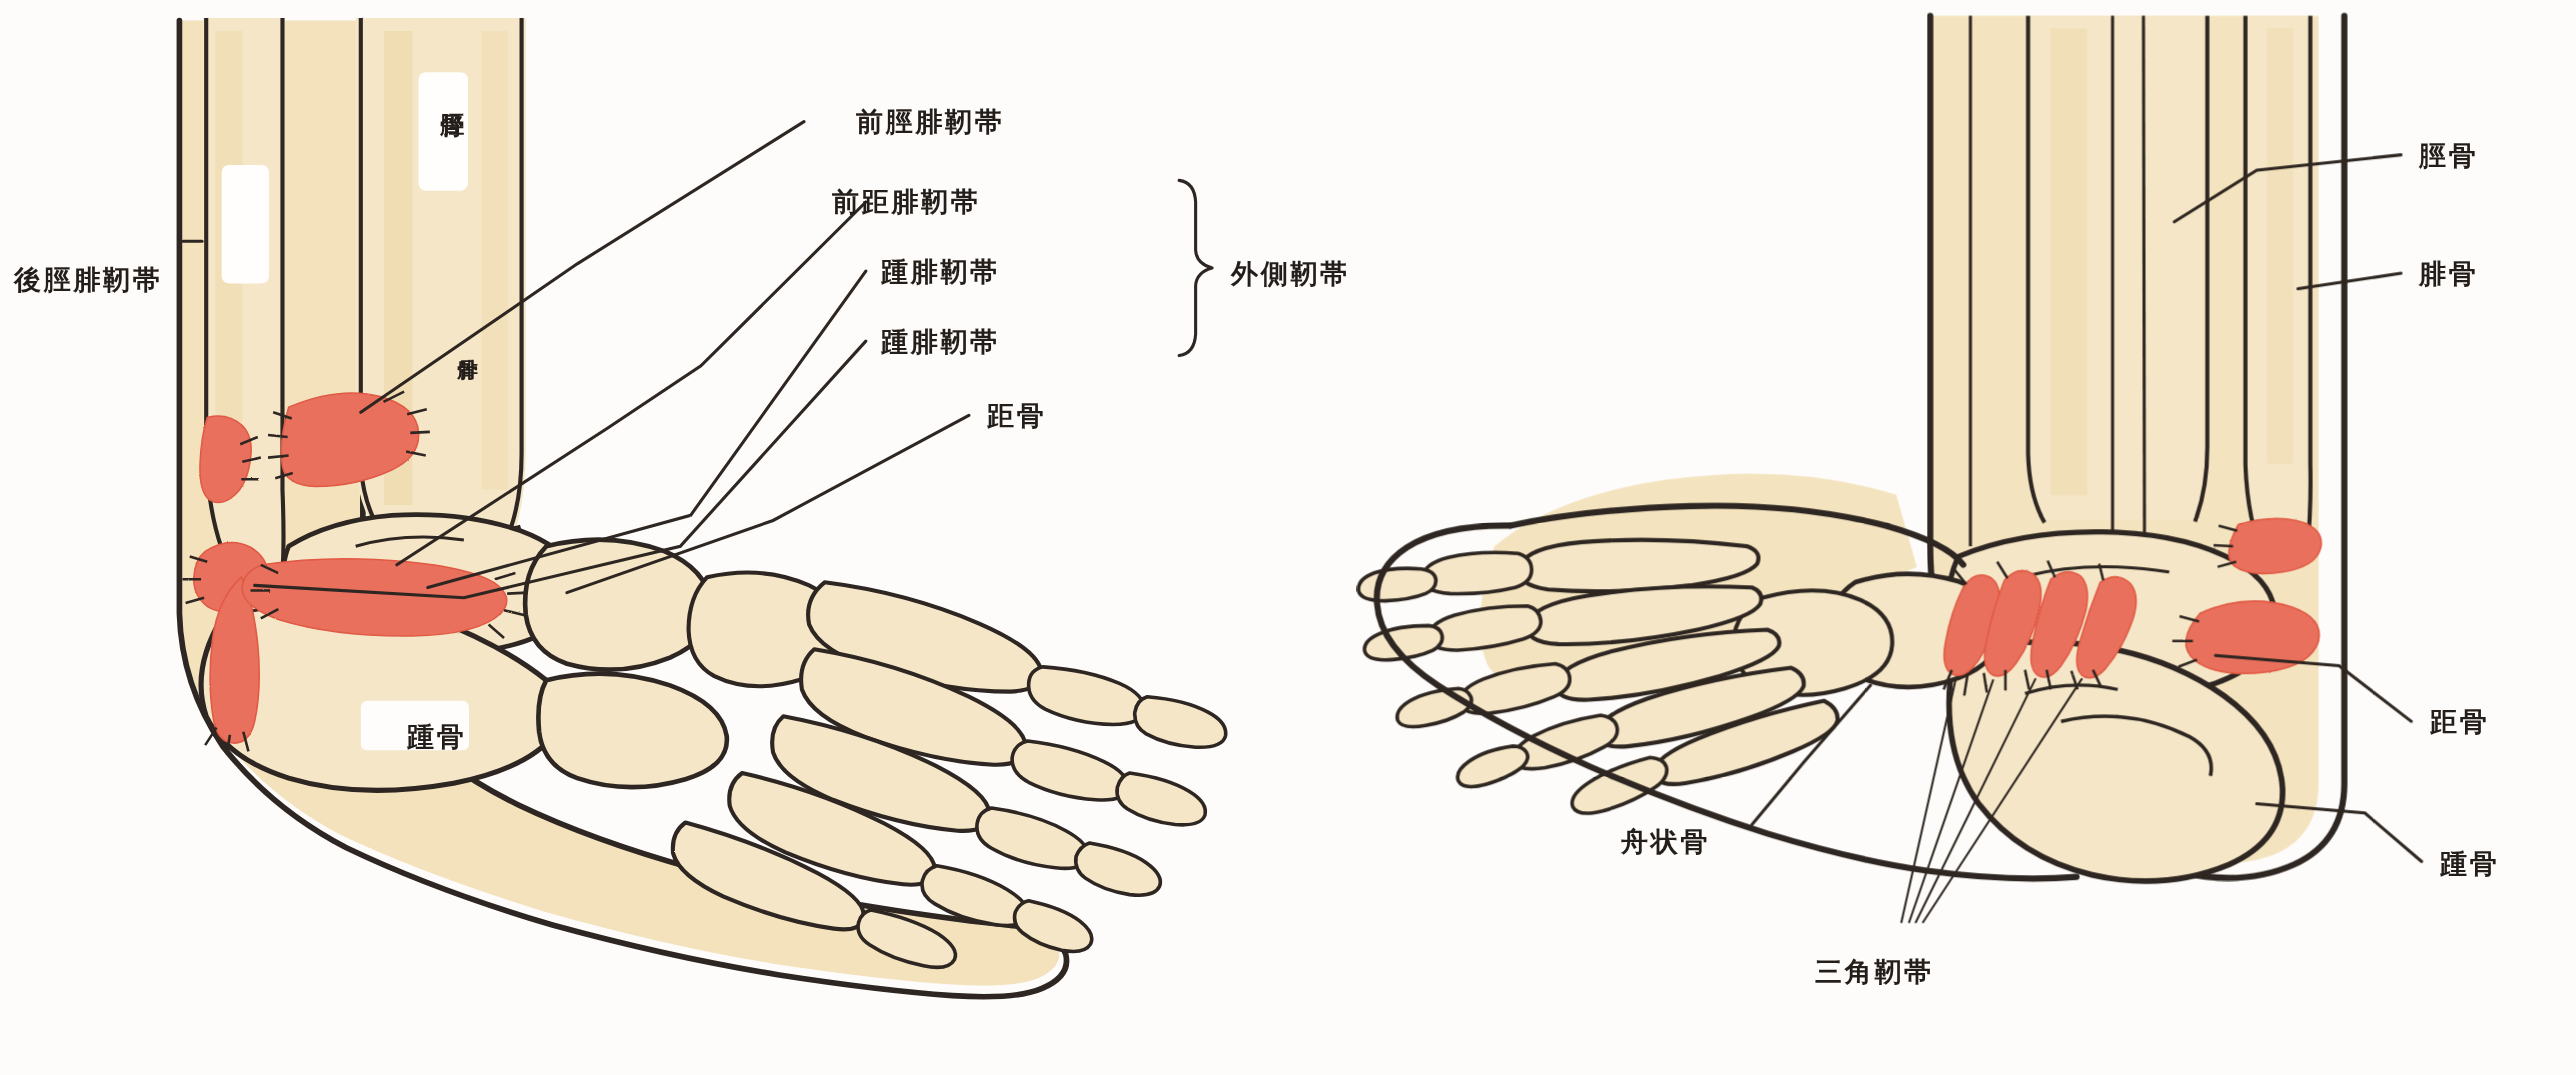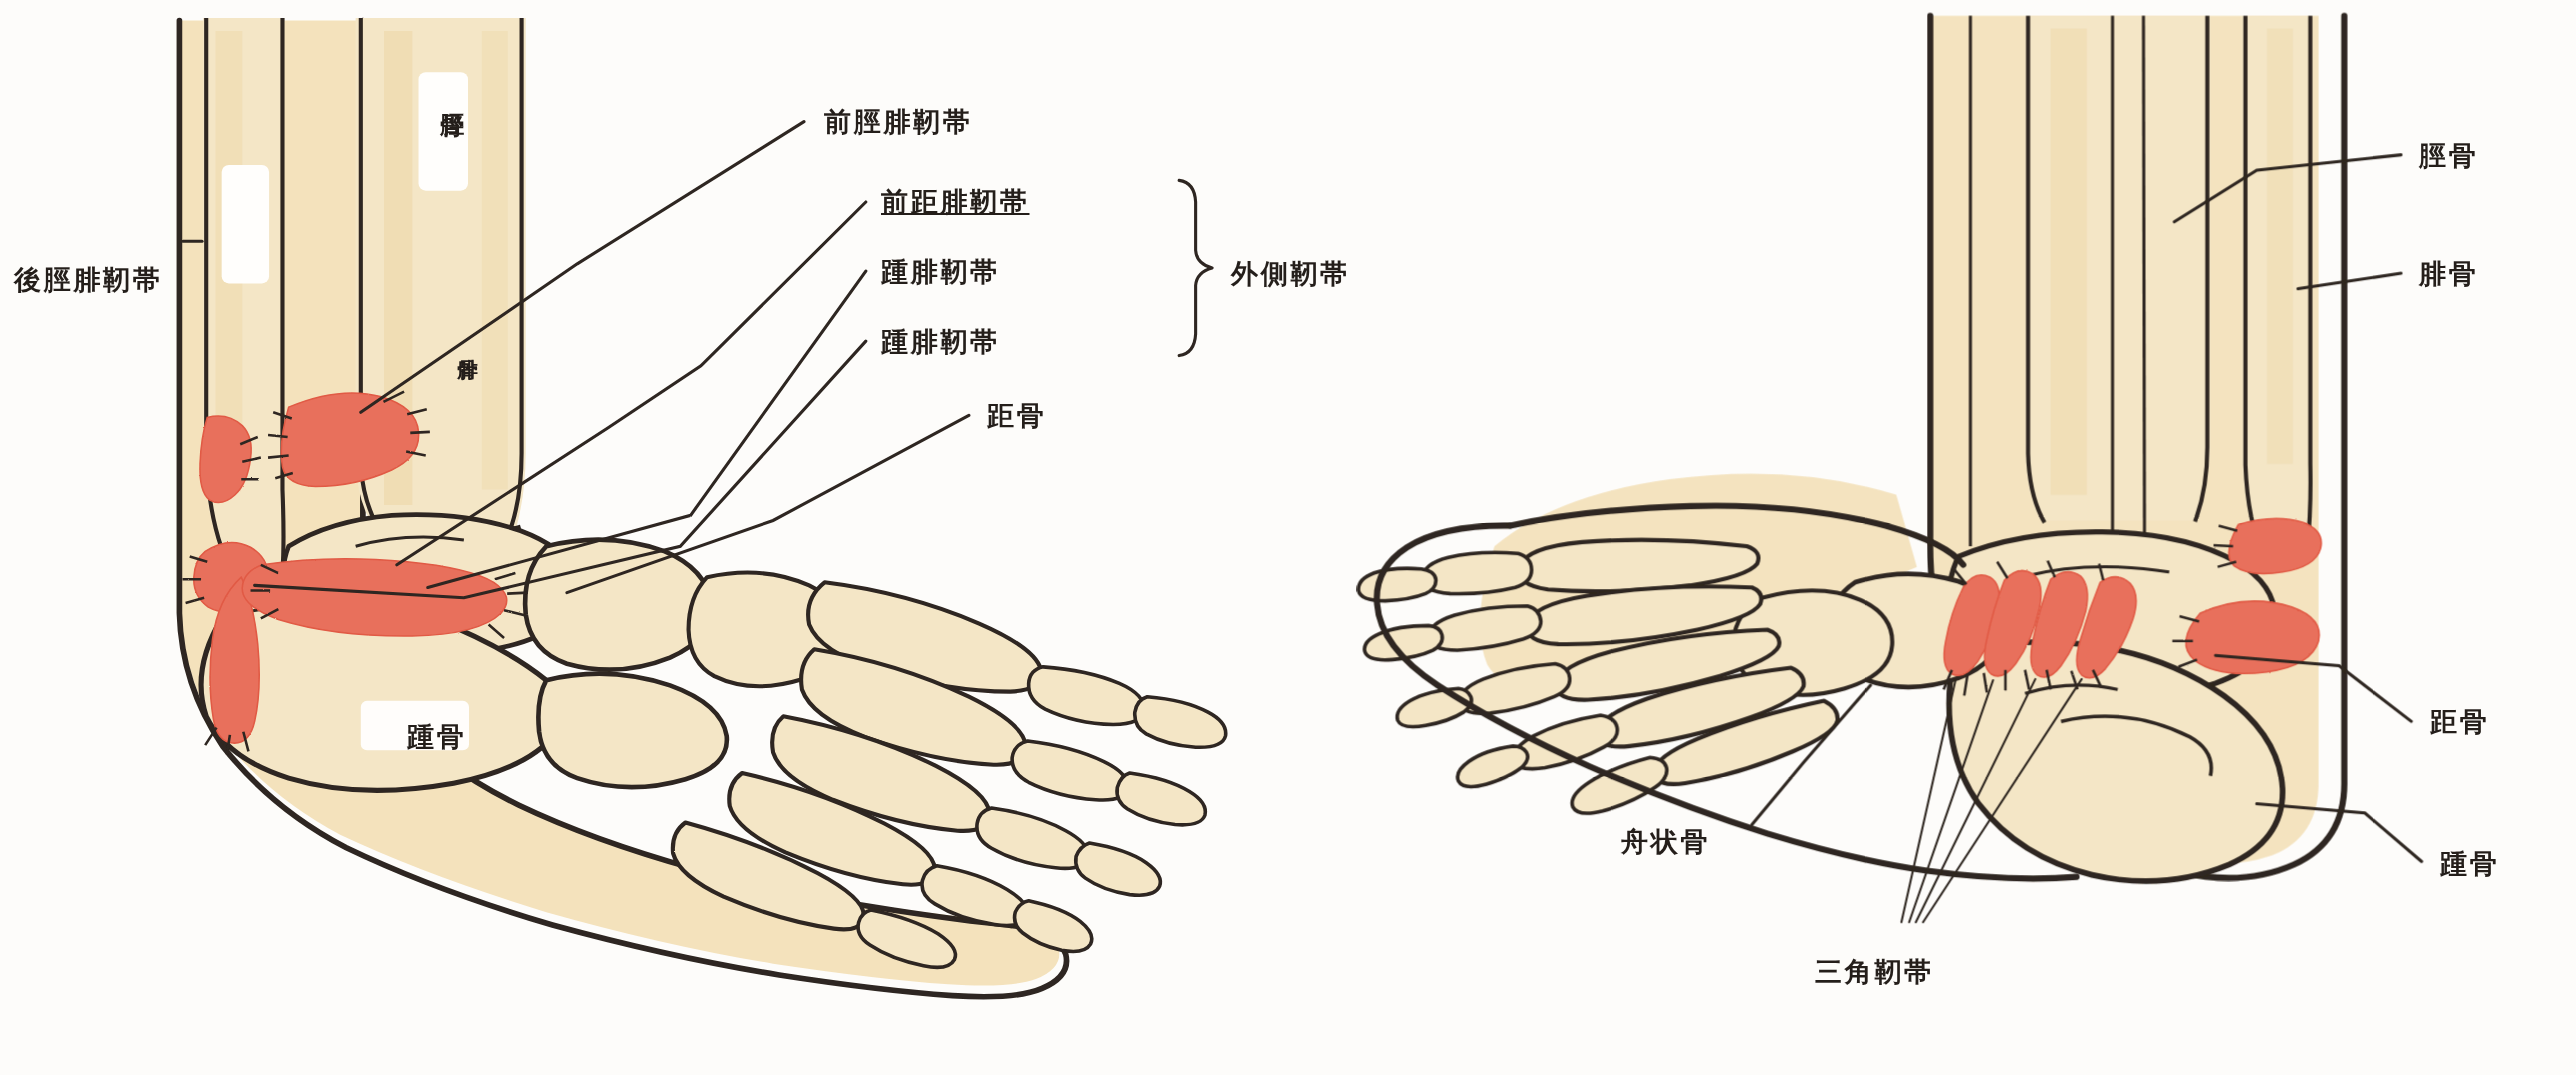--- a/index.html
+++ b/index.html
@@ -172,22 +172,22 @@
                    Q2322 528 2320 554 L2320 648 Q2318 686 2288 690"></path>
         </g>
       </g>
     </svg>
 
     <div class="lbl s46 vert" style="left:439px;top:94px;">脛骨</div>
     <div class="lbl s40 vert" style="left:456px;top:342px;">腓骨</div>
     <div class="lbl s52" style="left:407px;top:723px;">踵骨</div>
 
     <div class="lbl s52" style="left:14px;top:227px;margin-top:39px;">後脛腓靭帯</div>
-    <div class="lbl s52" style="left:824px;top:108px;font-family:Liberation Serif, serif;">前脛腓靭帯</div>
-    <div class="lbl s52" style="left:881px;top:188px;text-decoration:underline;">前距腓靭帯</div>
+    <div class="lbl s52" style="left:856px;top:108px;font-family:Liberation Serif, serif;">前脛腓靭帯</div>
+    <div class="lbl s52" style="left:832px;top:188px;">前距腓靭帯</div>
     <div class="lbl s52" style="left:881px;top:258px;">踵腓靭帯</div>
     <div class="lbl s52" style="left:881px;top:328px;">踵腓靭帯</div>
     <div class="lbl s52" style="left:987px;top:402px;">距骨</div>
     <div class="lbl s52" style="left:1231px;top:260px;">外側靭帯</div>
   </div>
 
   <div class="fig" id="fig-right">
     <svg width="1302" height="1076" viewBox="0 0 2528 2088" xmlns="http://www.w3.org/2000/svg">
       <g filter="url(#rough)">
 

